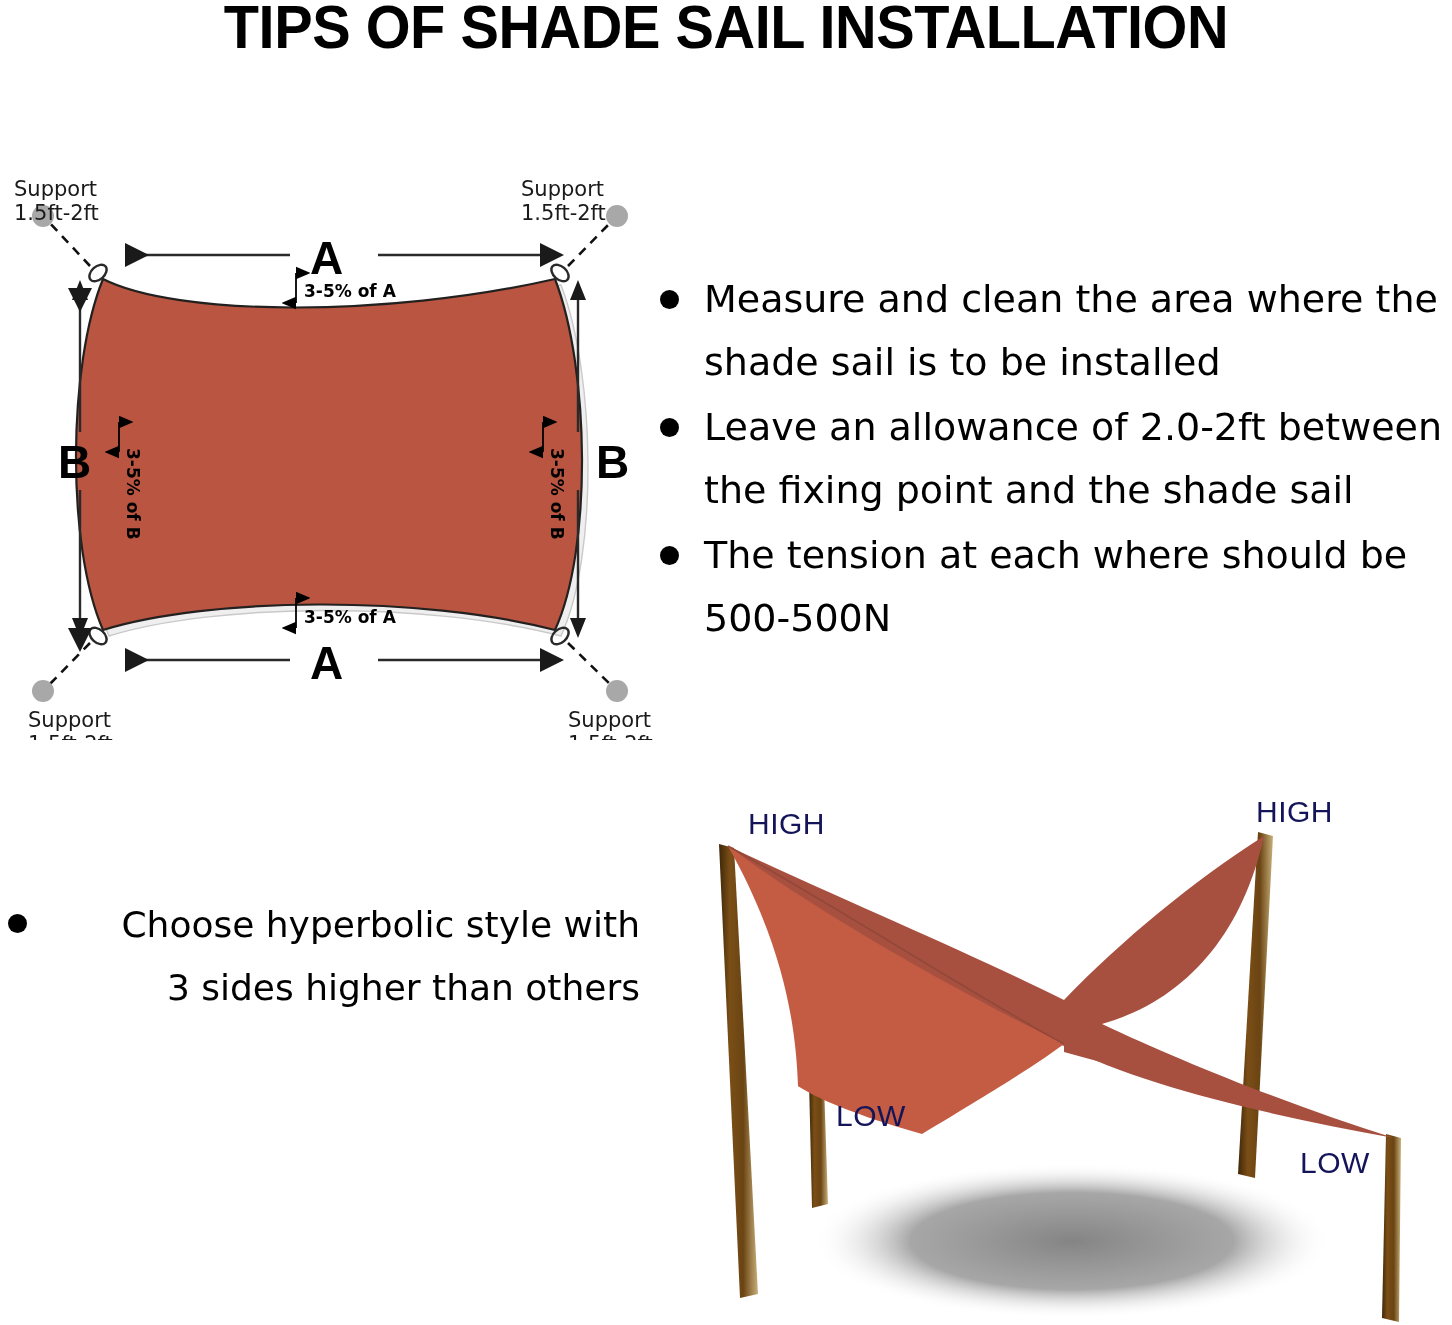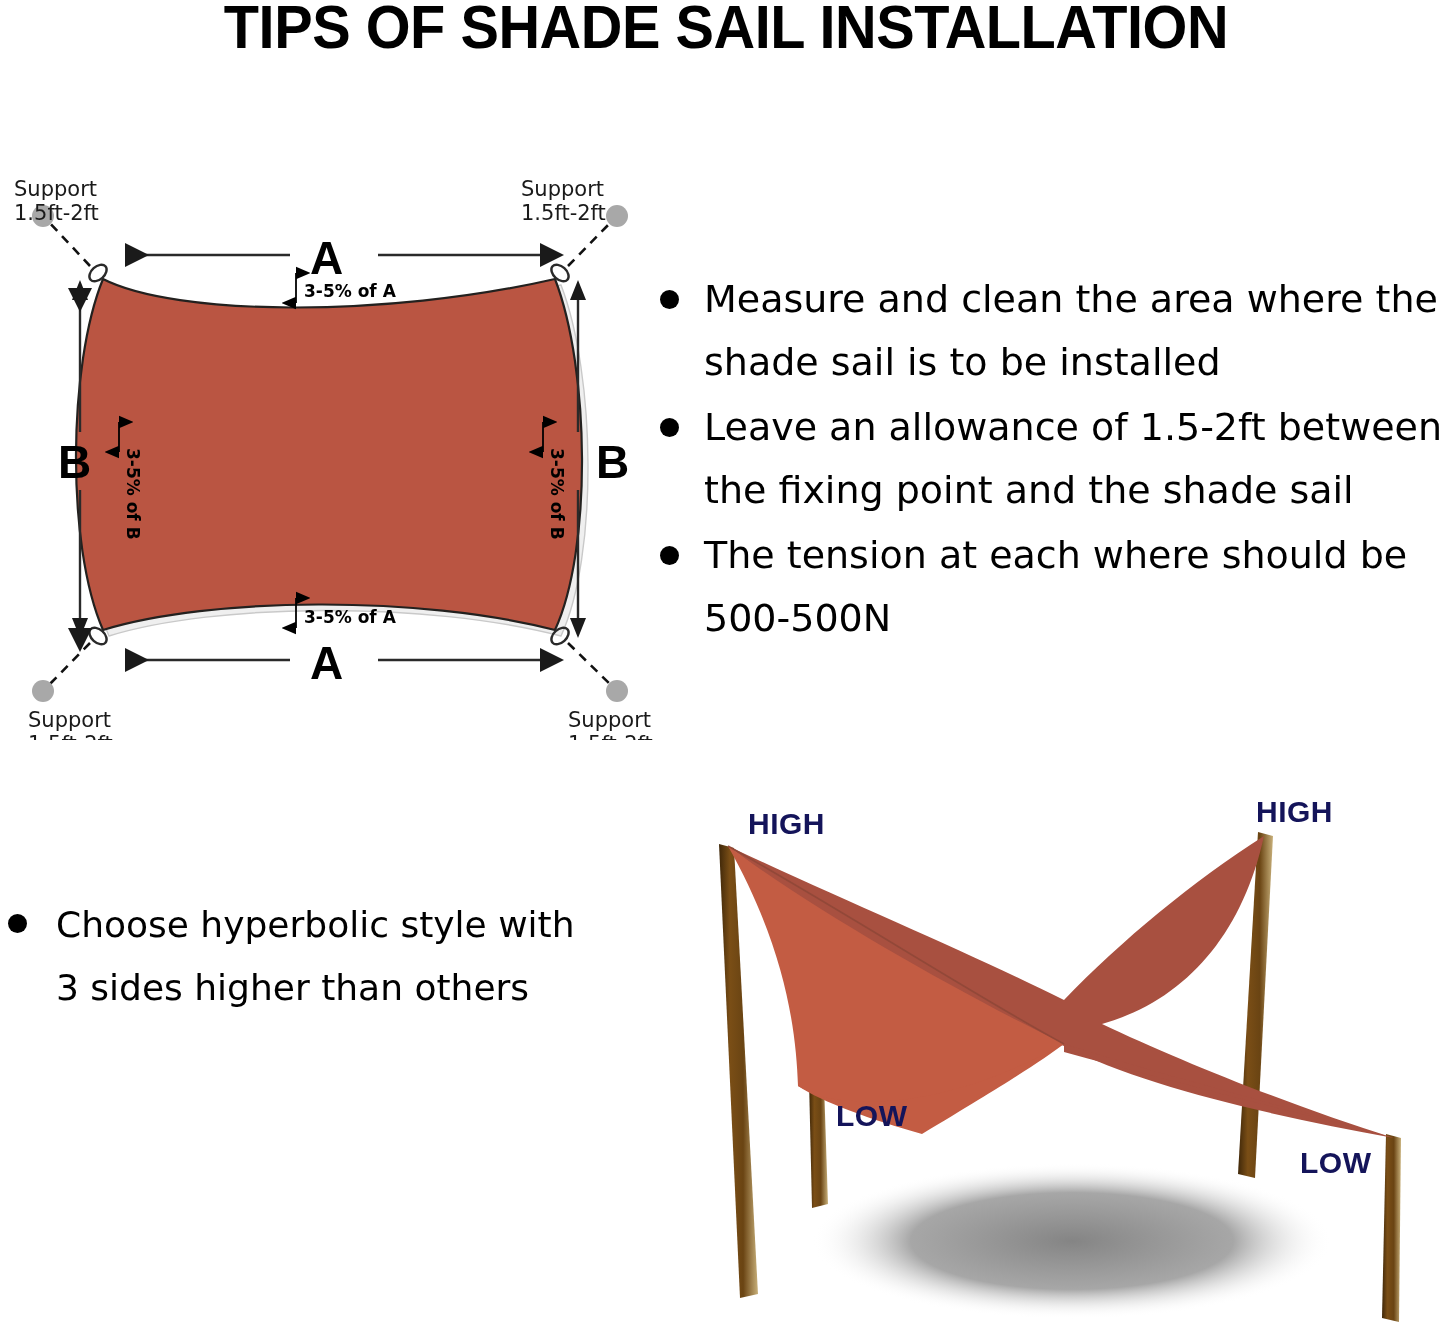--- a/index.html
+++ b/index.html
@@ -99,31 +99,31 @@
 
   #bullets-left {
     left: 0px;
     top: 893px;
     width: 640px;
   }
   #bullets-left li {
     font-size: 36px;
     line-height: 63px;
     margin-bottom: 2px;
+    text-align: right;
   }
   #bullets-left li .bullet-dot { top: 21px; left: 8px; }
 
   
   #hypar-diagram {
     position: absolute;
     left: 672px;
     top: 786px;
     width: 780px;
     height: 539px;
-    font-weight: bold;
   }
   #hypar-diagram svg { display: block; }
 
   .hl-label {
     font-family: "Liberation Sans", "DejaVu Sans", sans-serif;
     font-size: 30px;
     fill: #14145a;
     letter-spacing: 0.5px;
   }
 </style>
@@ -259,21 +259,21 @@
 </div>
 
 <ul class="bullets" id="bullets-right">
   <li>
     <span class="bullet-dot"></span>
     <span>Measure and clean the area where the</span><br>
     <span>shade sail is to be installed</span>
   </li>
   <li>
     <span class="bullet-dot"></span>
-    <span>Leave an allowance of 1.5-2ft between</span><br>
+    <span>Leave an allowance of 2.0-2ft between</span><br>
     <span>the fixing point and the shade sail</span>
   </li>
   <li>
     <span class="bullet-dot"></span>
     <span>The tension at each where should be</span><br>
     <span>500-500N</span>
   </li>
 </ul>
 
 <ul class="bullets" id="bullets-left">

